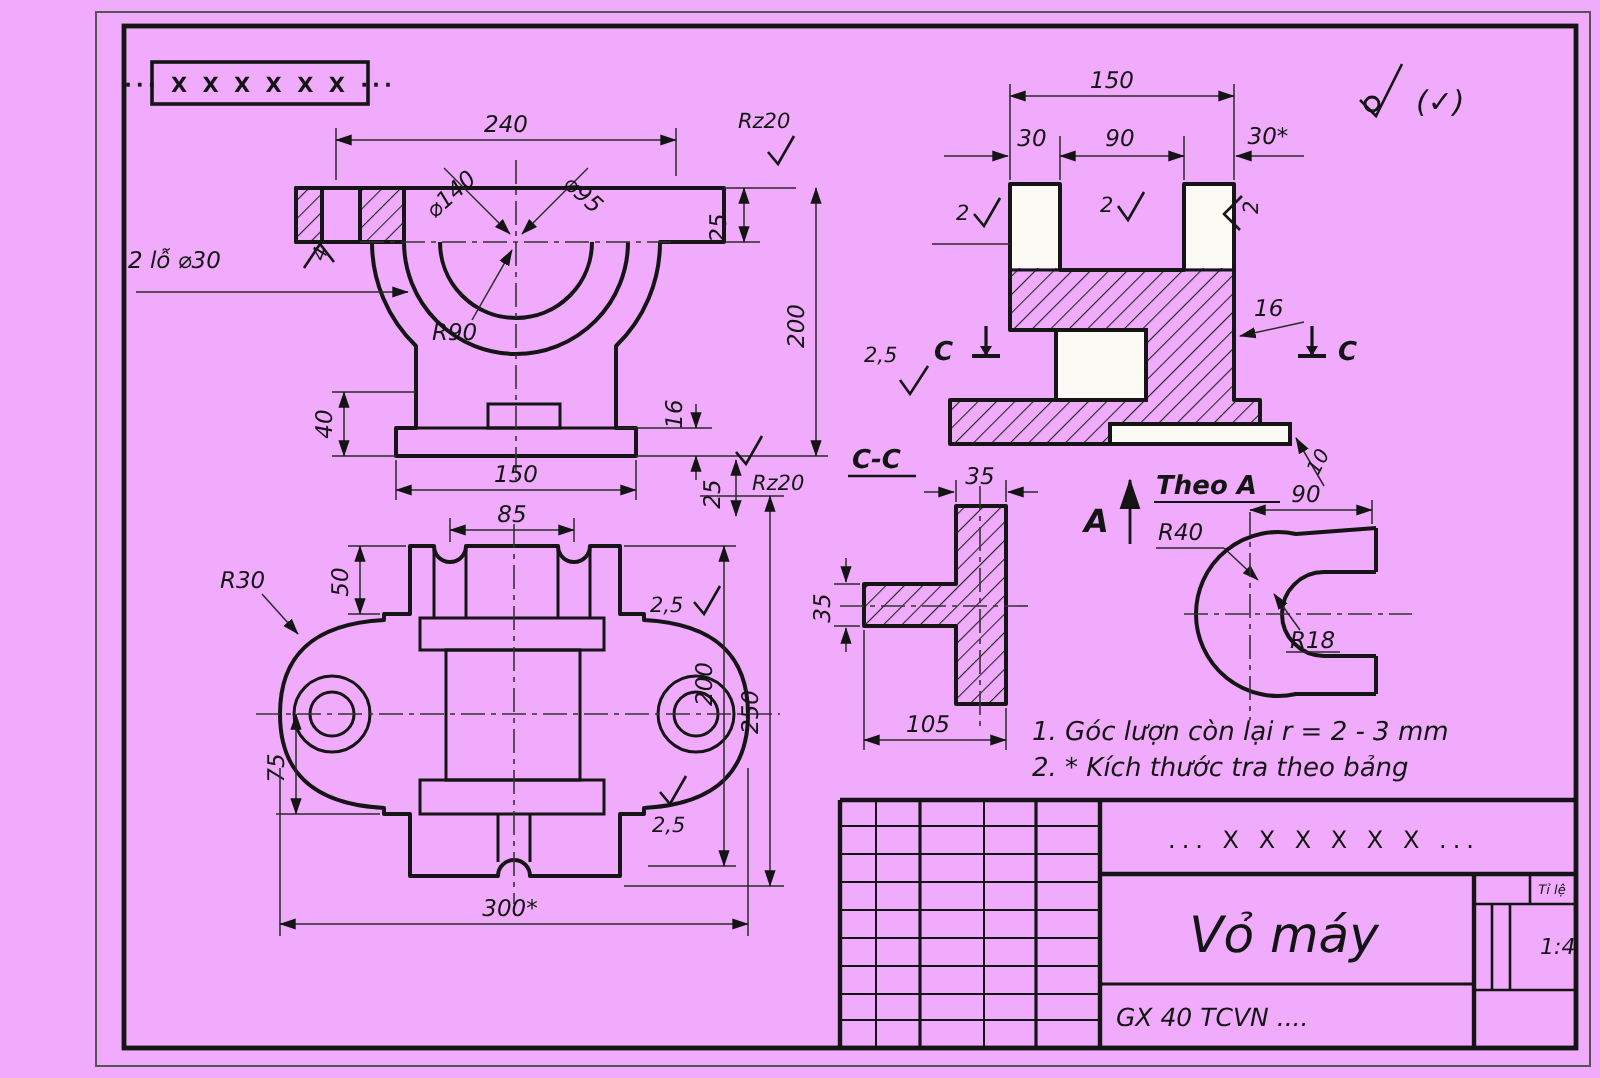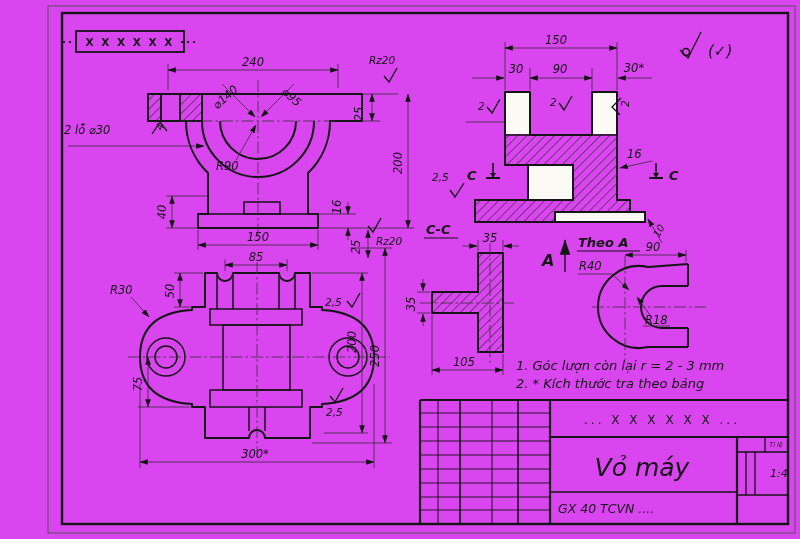--- a/index.html
+++ b/index.html
@@ -1,16 +1,16 @@
 <!DOCTYPE html>
 <html><head>
 <meta charset="utf-8">
 <style>
   html,body{margin:0;padding:0;background:#e8e6e0;}
-  .paper{position:relative;width:800px;height:539px;background:#d946ef;overflow:hidden;
+  .paper{position:relative;width:800px;height:539px;background:#f0abfc;overflow:hidden;
          font-family:"DejaVu Sans",sans-serif;}
   svg{position:absolute;left:0;top:0;}
   svg text{fill:#141414;font-family:"DejaVu Sans",sans-serif;font-style:italic;}
   .dim{font-size:11.5px;}
   .dim-sm{font-size:10px;}
   .fin{font-size:10.5px;}
   .lbl{font-size:13px;font-weight:bold;}
   .stamp{font-size:10.5px;font-weight:bold;letter-spacing:2px;font-style:normal;}
   .note{font-size:13px;font-weight:500;}
   .tb-x{font-size:12px;letter-spacing:3px;font-style:normal;}

